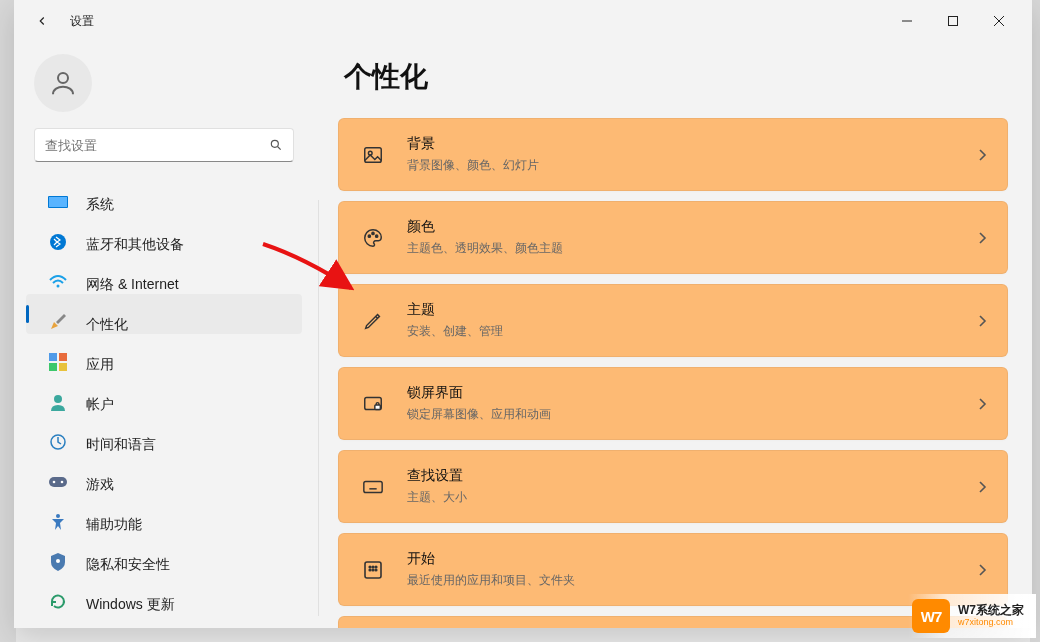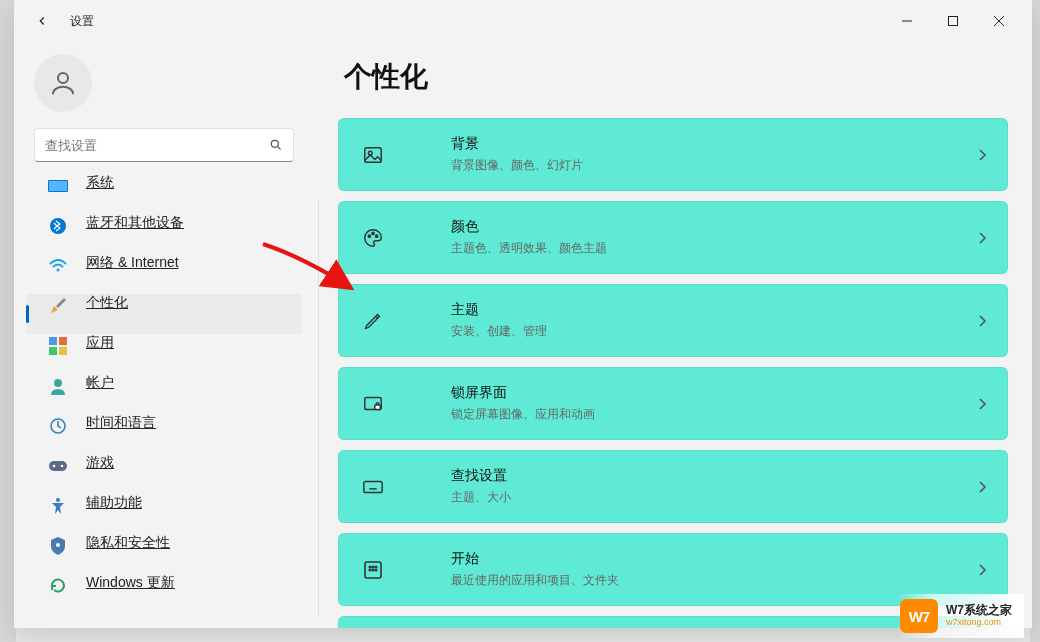--- a/index.html
+++ b/index.html
@@ -27,50 +27,50 @@
     .avatar { width: 58px; height: 58px; border-radius:50%; background:#e8e8e8; display:flex;align-items:center;justify-content:center; }
     .search-row { padding: 0 20px 12px 20px; }
     .search {
       width: 100%; height: 34px; background:#fff; border:1px solid #e0e0e0; border-bottom:1px solid #888;
       border-radius:4px; display:flex; align-items:center; padding: 0 10px;
     }
     .search input { flex:1; border:none; outline:none; background:transparent; font-size:13px; color:#555; }
 
     .nav { flex:1; overflow:auto; padding-left:0; }
     .nav-item {
-      height: 40px; display:flex; align-items:flex-start; padding-left: 20px; margin:0 12px;
-      border-radius:4px; font-size:14px; color:#222; cursor:pointer; position:relative;text-decoration:underline;
+      height: 40px; display:flex; align-items:flex-end; padding-left: 20px; margin:0 12px;
+      border-radius:4px; font-size:14px; color:#222; cursor:pointer; position:relative;
     }
     .nav-item .icon-slot { width: 24px; height:24px; display:flex;align-items:center;justify-content:center; margin-right:16px; }
     .nav-item.selected { background:#eaeaea; }
     .nav-item.selected::before {
       content:""; position:absolute; left:0; top:11px; bottom:11px; width:3px; background:#0067c0; border-radius:2px;
     }
 
     .nav-sep { position:absolute; left:304px; top:200px; bottom:12px; width:1px; background:rgba(0,0,0,0.08); }
 
     .content { flex:1; padding: 12px 24px 0 24px; overflow:auto; position:relative; }
     .page-title { font-size: 28px; font-weight:600; color:#111; margin: 4px 0 22px 6px; }
 
     .card {
-      background:#5eead4; border:1px solid rgba(0,0,0,0.05); border-radius:6px; box-shadow:0 1px 2px rgba(0,0,0,0.02);
-      display:flex; align-items:center; padding: 16px 20px; margin-bottom:10px; cursor:pointer;gap:44px;
+      background:#fdba74; border:1px solid rgba(0,0,0,0.05); border-radius:6px; box-shadow:0 1px 2px rgba(0,0,0,0.02);
+      display:flex; align-items:center; padding: 16px 20px; margin-bottom:10px; cursor:pointer;
     }
     .card .leading { width:28px; height:28px; display:flex;align-items:center;justify-content:center; margin-right:20px; color:#333; }
     .card .texts { flex:1; }
     .card .c-title { font-size:14px; color:#111; }
     .card .c-sub { font-size:12px; color:#666; margin-top:4px; }
     .card .chev { color:#555; }
 
     .arrow-annot {
       position:absolute; left:255px; top:238px; pointer-events:none; z-index:20;
     }
 
     .watermark {
-      position:absolute; right:16px; bottom:4px; width:128px; height:44px; display:flex;align-items:center;
+      position:absolute; right:4px; bottom:4px; width:128px; height:44px; display:flex;align-items:center;
       background:linear-gradient(90deg, rgba(255,255,255,0) 0%, rgba(255,255,255,.7) 30%, #fff 100%);
       z-index:30; padding-left:4px;
     }
     .wm-badge { width:38px; height:34px; background:#ff8a00; border-radius:6px; display:flex;align-items:center;justify-content:center; color:#fff; font-weight:900; font-size:15px; letter-spacing:-1px; }
     .wm-text { margin-left:8px; display:flex; flex-direction:column; line-height:1.1; }
     .wm-text .t1 { font-size:12px; font-weight:700; color:#222; }
     .wm-text .t2 { font-size:9px; color:#ff8a00; }
 
     svg { display:block; }
   </style>

